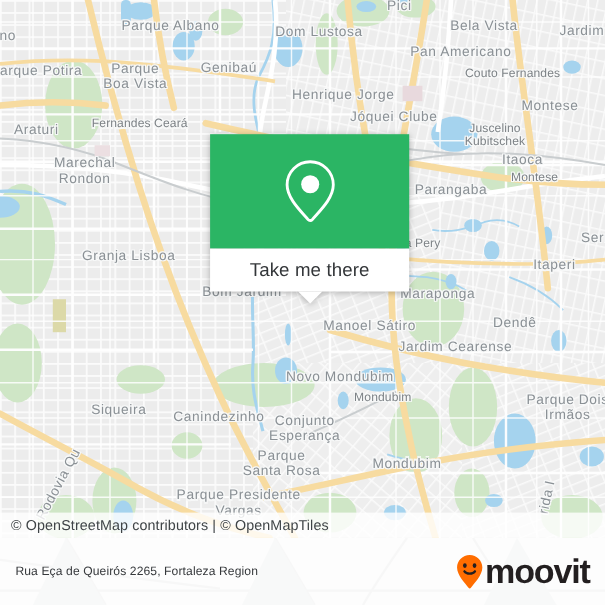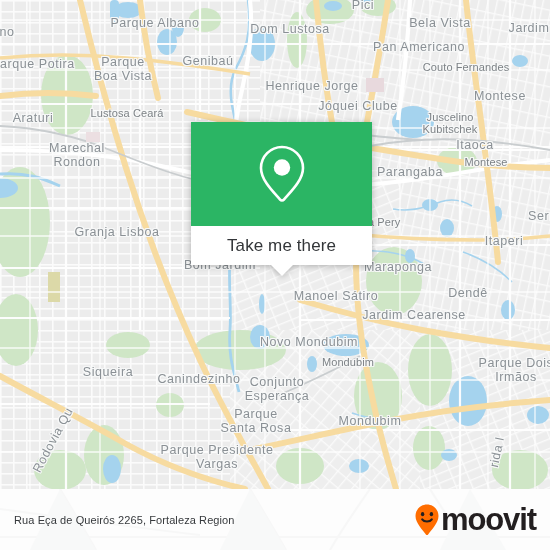--- a/index.html
+++ b/index.html
@@ -348,21 +348,21 @@
         <div class="mlabel s-md" style="left: 529px; top: 28px;">Jardim</div>
         <div class="mlabel s-md" style="left: 7px; top: 32px;">no</div>
         <div class="mlabel s-md" style="left: 419px; top: 47px;">Pan Americano</div>
         <div class="mlabel s-md" style="left: 208px; top: 61px;">Genibaú</div>
         <div class="mlabel s-md" style="left: 123px; top: 62px;">Parque</div>
         <div class="mlabel s-md" style="left: 123px; top: 76px;">Boa Vista</div>
         <div class="mlabel s-md" style="left: 33px; top: 64px;">Parque Potira</div>
         <div class="mlabel s-sm" style="left: 466px; top: 67px;">Couto Fernandes</div>
         <div class="mlabel s-md" style="left: 312px; top: 86px;">Henrique Jorge</div>
         <div class="mlabel s-md" style="left: 500px; top: 96px;">Montese</div>
-        <div class="mlabel s-sm" style="left: 127px; top: 113px;">Lustosa Ceará</div>
+        <div class="mlabel s-sm" style="left: 127px; top: 113px;">Fernandes Ceará</div>
         <div class="mlabel s-md" style="left: 358px; top: 106px;">Jóquei Clube</div>
         <div class="mlabel s-sm" style="left: 450px; top: 117px;">Juscelino</div>
         <div class="mlabel s-sm" style="left: 450px; top: 129px;">Kubitschek</div>
         <div class="mlabel s-md" style="left: 33px; top: 118px;">Araturi</div>
         <div class="mlabel s-md" style="left: 475px; top: 145px;">Itaoca</div>
         <div class="mlabel s-sm" style="left: 486px; top: 162px;">Montese</div>
         <div class="mlabel s-md" style="left: 77px; top: 148px;">Marechal</div>
         <div class="mlabel s-md" style="left: 77px; top: 162px;">Rondon</div>
         <div class="mlabel s-md" style="left: 410px; top: 172px;">Parangaba</div>
         <div class="mlabel s-md" style="left: 541px; top: 216px;">Serr</div>
@@ -384,20 +384,23 @@
         <div class="mlabel s-md" style="left: 516px; top: 377px;">Irmãos</div>
         <div class="mlabel s-md" style="left: 256px; top: 414px;">Parque</div>
         <div class="mlabel s-md" style="left: 256px; top: 428px;">Santa Rosa</div>
         <div class="mlabel s-md" style="left: 370px; top: 421px;">Mondubim</div>
         <div class="mlabel s-md" style="left: 217px; top: 450px;">Parque Presidente</div>
         <div class="mlabel s-md" style="left: 217px; top: 464px;">Vargas</div>
         <div class="mlabel s-md rot" style="left: 53px; top: 440px;">Rodovia Qu</div>
         <div class="mlabel s-md rot2" style="left: 497px; top: 452px;">rida I</div>
       </div>
 
+    <div class="attribution">
+      <span>© OpenStreetMap contributors | © OpenMapTiles</span>
+    </div>
 
     <div class="popup">
       <div class="popup-image">
         <svg width="52" height="62" viewBox="0 0 52 62">
           <path d="M26 4 C14.4 4 5 13.4 5 25 C5 37.6 18 49.4 24.1 56.6
                    C25.1 57.8 26.9 57.8 27.9 56.6 C34 49.4 47 37.6 47 25
                    C47 13.4 37.6 4 26 4 Z" fill="none" stroke="#ffffff" stroke-width="2.6"></path>
           <circle cx="26" cy="24.5" r="8.2" fill="#ffffff"></circle>
         </svg>
       </div>

